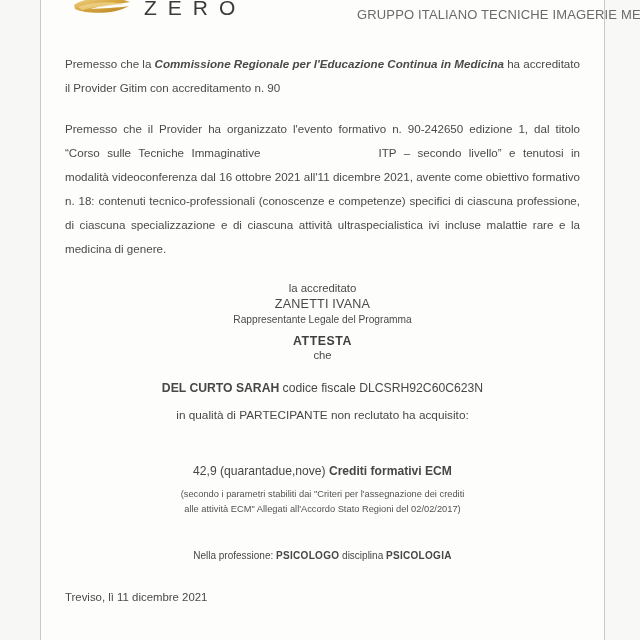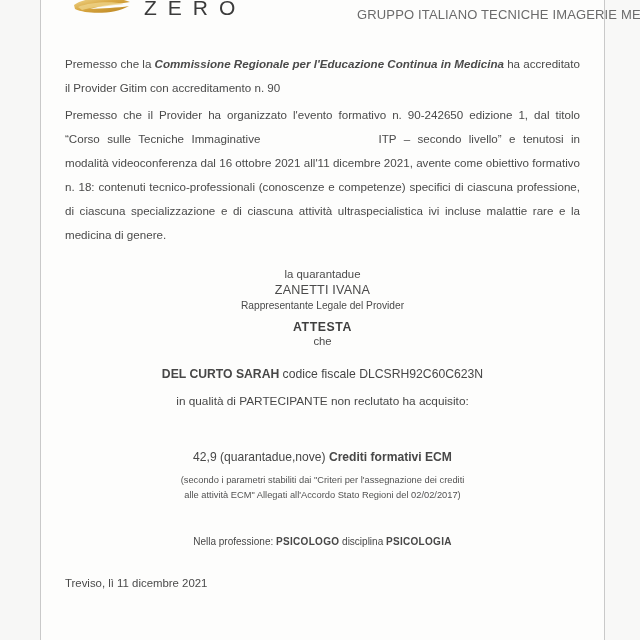--- a/index.html
+++ b/index.html
@@ -109,21 +109,21 @@
   .para {
     margin: 0 24px;
     text-align: justify;
     font-size: 11.6px;
     line-height: 2.07;
     color: #4a4a4a;
   }
   .para .bi { font-weight: bold; font-style: italic; }
 
   .p1 { margin-top: 23px; }
-  .p2 { margin-top: 3px; }
+  .p2 { margin-top: 17px; }
 
   .titlegap { display: inline-block; width: 118px; }
 
   
   .center { text-align: center; }
 
   .block-sottoscritta {
     margin-top: 20px;
     font-size: 11.4px;
     line-height: 1.33;
@@ -222,23 +222,23 @@
 
       <div class="gitim-line">GRUPPO ITALIANO TECNICHE IMAGERIE MENTALE</div>
     </div>
 
 
     <p class="para p1"><span>Premesso che la </span><span class="bi">Commissione Regionale per l'Educazione Continua in Medicina</span><span> ha accreditato il Provider Gitim con accreditamento n. 90</span></p>
 
     <p class="para p2"><span>Premesso che il Provider ha organizzato l'evento formativo n. 90-242650 edizione 1, dal titolo “Corso sulle Tecniche Immaginative</span><span class="titlegap"></span><span>ITP – secondo livello” e tenutosi in modalità videoconferenza dal 16 ottobre 2021 all'11 dicembre 2021, avente come obiettivo formativo n. 18: contenuti tecnico-professionali (conoscenze e competenze) specifici di ciascuna professione, di ciascuna specializzazione e di ciascuna attività ultraspecialistica ivi incluse malattie rare e la medicina di genere.</span></p>
 
     <div class="block-sottoscritta center">
-      <div>la quarantadue</div>
+      <div>la accreditato</div>
       <div class="nome-legale">ZANETTI IVANA</div>
-      <div class="ruolo-legale">Rappresentante Legale del Provider</div>
+      <div class="ruolo-legale">Rappresentante Legale del Programma</div>
     </div>
 
     <div class="attesta center">ATTESTA</div>
     <div class="che center">che</div>
 
     <div class="partecipante-line center"><b>DEL CURTO SARAH</b><span> codice fiscale </span><span>DLCSRH92C60C623N</span></div>
 
     <div class="qualita-line center">in qualità di PARTECIPANTE non reclutato ha acquisito:</div>
 
     <div class="crediti-line center"><span>42,9 (quarantadue,nove) </span><b>Crediti formativi ECM</b></div>

